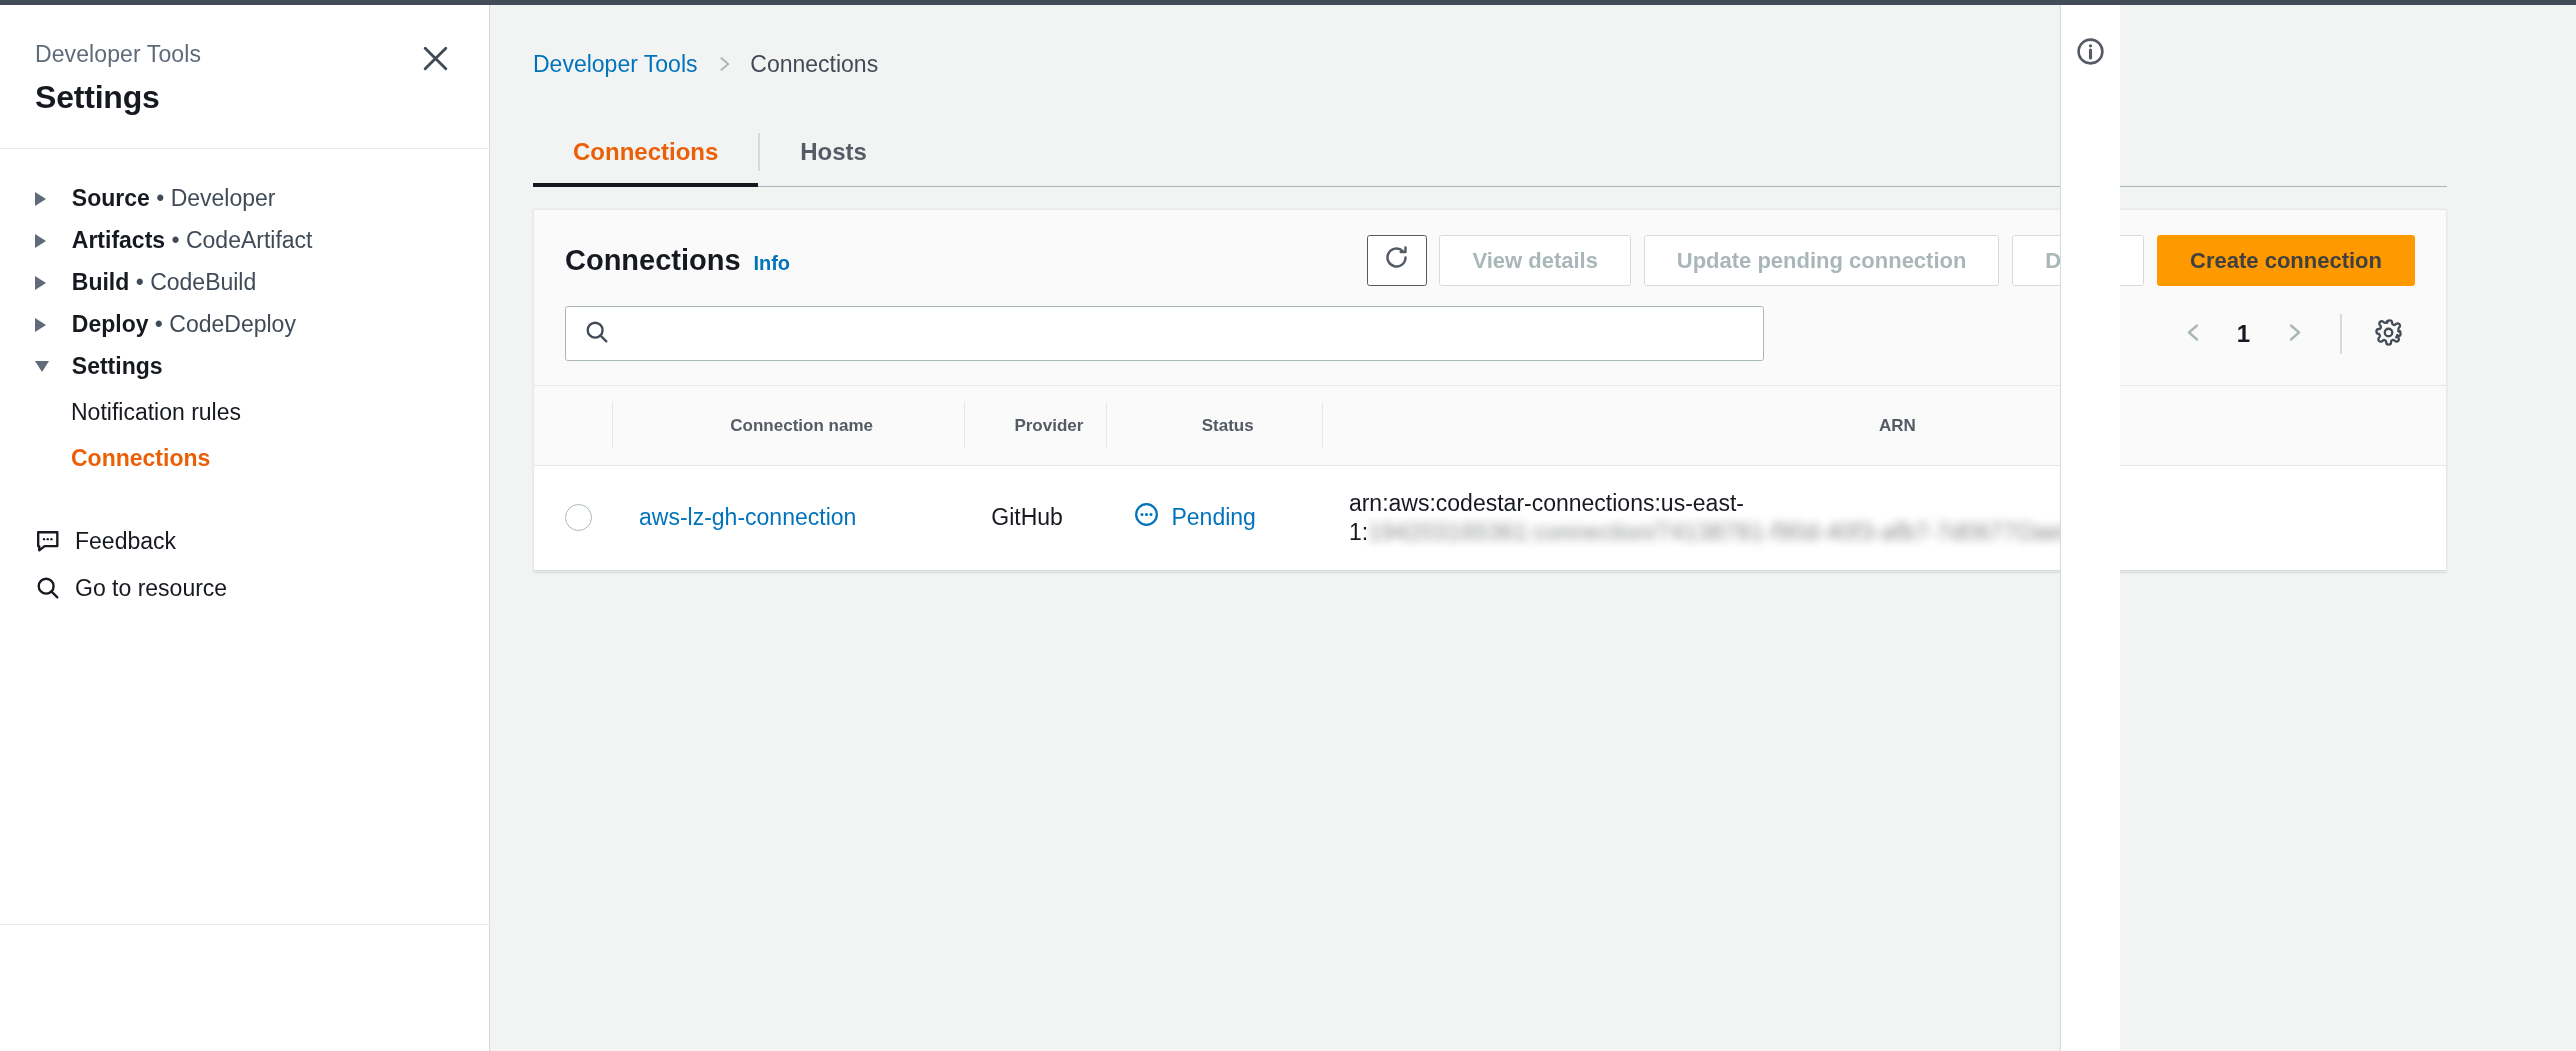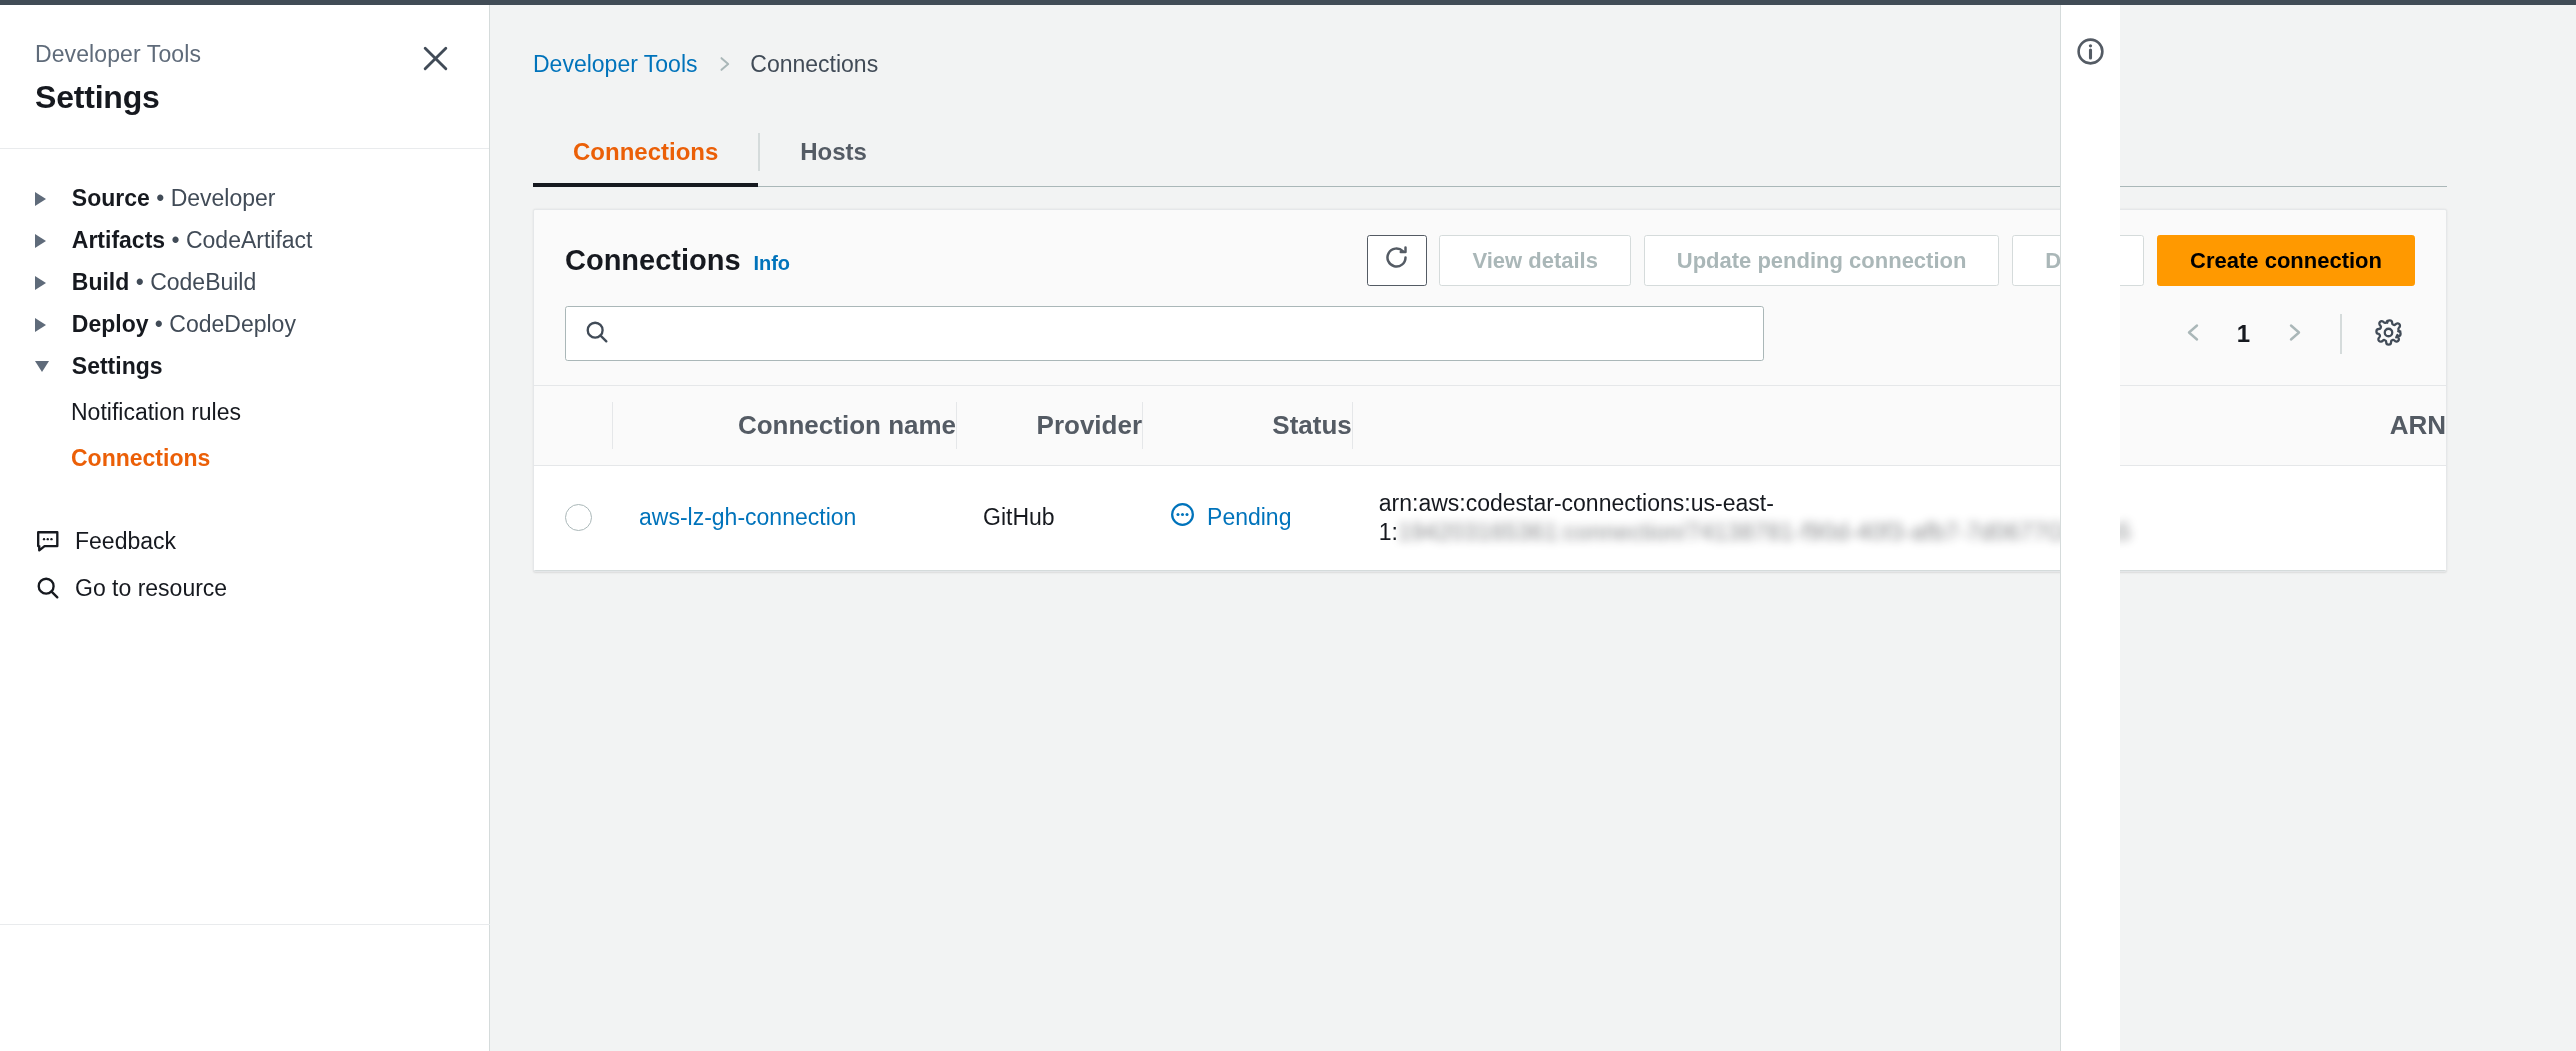--- a/index.html
+++ b/index.html
@@ -252,21 +252,21 @@
     color: #545b64;
   }
   .btn-disabled {
     border: 1.8px solid #d5dbdb;
     color: #aab7b8;
     cursor: default;
   }
   .btn-primary {
     background: #f90;
     border: 1.8px solid #f90;
-    color: #000000;
+    color: #404040;
   }
 
   .search-row {
     display: flex;
     align-items: center;
     margin-top: 20px;
   }
   .search-box {
     width: 1199px;
     height: 55px;
@@ -323,22 +323,22 @@
   table.conn-table {
     width: 100%;
     border-collapse: collapse;
   }
   table.conn-table thead tr {
     background: #fafafa;
     border-top: 0.9px solid #e5e7e9;
     border-bottom: 0.9px solid #e5e7e9;
   }
   table.conn-table th {
-    text-align: right;
-    font-size: 26px;
+    text-align: center;
+    font-size: 17px;
     font-weight: bold;
     color: #545b64;
     padding: 24px 0 24px 27px;
     height: 80px;
     position: relative;
     white-space: nowrap;
   }
   table.conn-table th.sel-col { width: 78px; padding-left: 31px; }
   table.conn-table th.divided::before {
     content: "";

